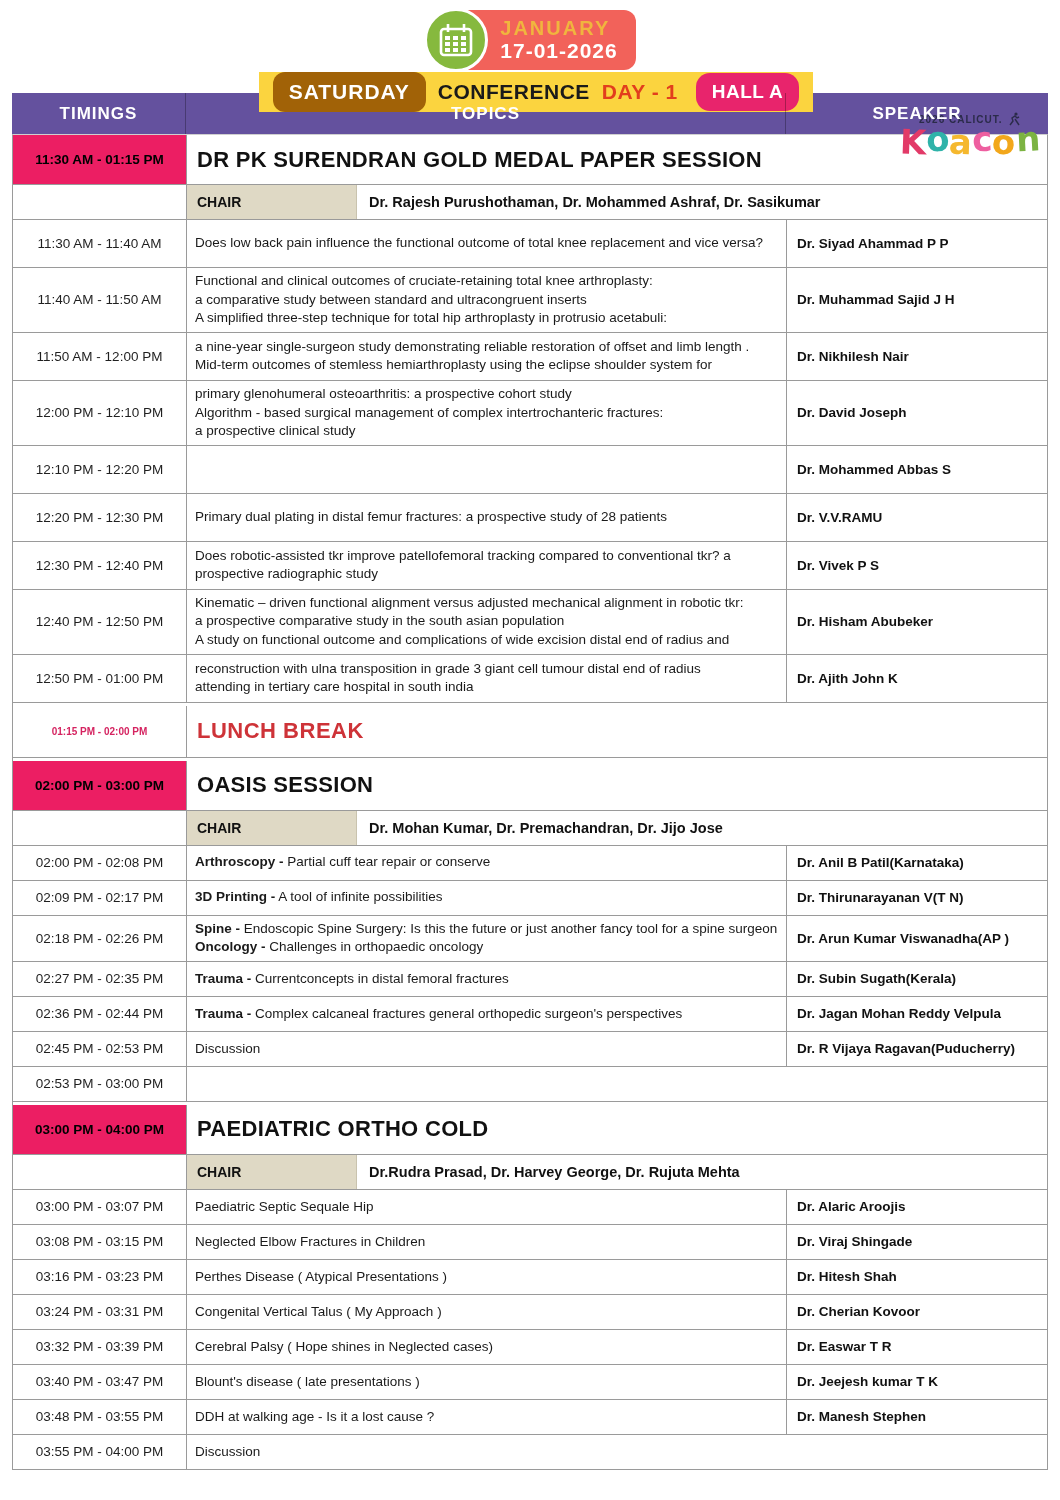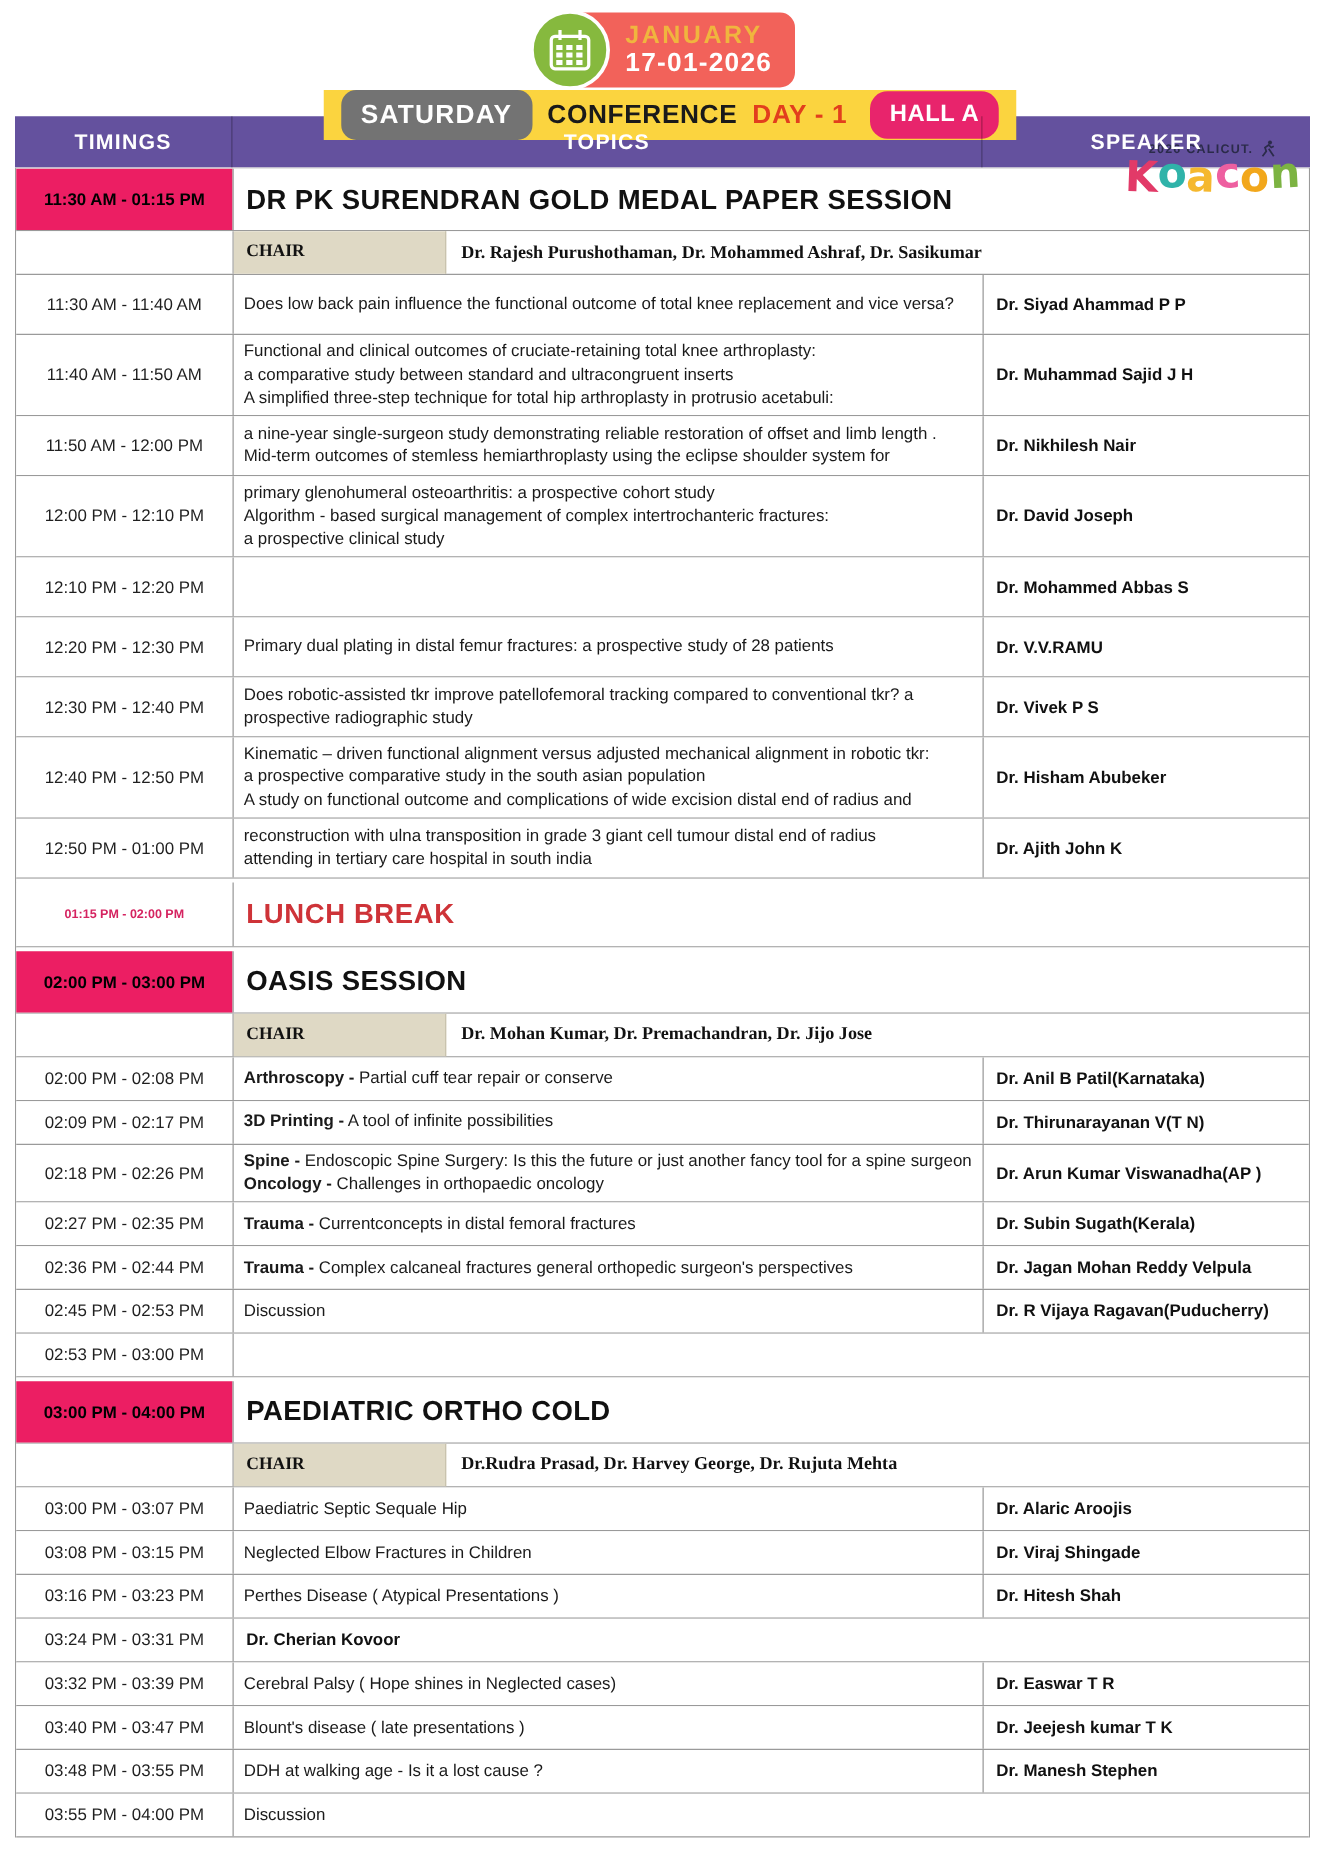--- a/index.html
+++ b/index.html
@@ -12,21 +12,21 @@
   .date-badge { position:relative; display:flex; align-items:center; height:64px; }
   .cal-circle { width:64px; height:64px; border-radius:50%; background:#86b93e; border:3px solid #fff;
                 display:flex; align-items:center; justify-content:center; z-index:2; flex:0 0 64px; }
   .date-plate { background:#f2625a; border-radius:12px; height:60px; margin-left:-32px;
                 padding:6px 18px 6px 44px; display:flex; flex-direction:column; justify-content:center; }
   .date-month { color:#f0b53e; font-weight:bold; font-size:20px; letter-spacing:2px; line-height:1.1; }
   .date-num   { color:#ffffff; font-weight:bold; font-size:21px; letter-spacing:1px; line-height:1.1; }
 
   .banner { background:#fbd43f; height:58px; margin-left:12px; display:flex; align-items:center;
             padding:0 14px; gap:12px; }
-  .day-pill { background:#737373; color:#fff; font-weight:bold; font-size:21px; letter-spacing:1px;
+  .day-pill { background:#a16207; color:#fff; font-weight:bold; font-size:21px; letter-spacing:1px;
               border-radius:12px; padding:8px 16px; }
   .conf-label { color:#1a1a1a; font-weight:bold; font-size:21px; letter-spacing:.5px; }
   .daynum-label { color:#e23e1d; font-weight:bold; font-size:21px; letter-spacing:.5px; }
   .hall-pill { background:#e8246c; color:#fff; font-weight:bold; font-size:19px; letter-spacing:.5px;
                border-radius:14px; padding:8px 16px; margin-left:6px; }
 
   .logo { margin-left:auto; display:flex; flex-direction:column; align-items:center; padding-right:8px; }
   .logo-top { font-size:10px; font-weight:bold; color:#2b2b4a; letter-spacing:1px; display:flex; align-items:center; gap:4px; }
   .logo-runner { font-size:13px; line-height:1; }
   .logo-letters { display:flex; align-items:flex-end; }
@@ -58,21 +58,21 @@
   .s-tall .data-row { min-height:48px; }
 
   
   .sess-head { min-height:50px; }
   .sess-head .badge { background:#ec1e63; color:#000000; font-weight:bold; font-size:13.5px;
                       display:flex; align-items:center; justify-content:center; text-align:center; padding:4px; }
   .sess-title { grid-column:2 / 4; border-left:1px solid #9a9a9a; display:flex; align-items:center;
                 font-weight:bold; font-size:22px; color:#111; letter-spacing:.3px; padding-left:10px; }
 
   
-  .chair-row { min-height:35px;font-family:Liberation Serif, serif; }
+  .chair-row { min-height:35px; }
   .chair-row .chair-wrap { grid-column:2 / 4; border-left:1px solid #9a9a9a; display:flex; align-items:stretch; }
   .chair-label { background:#dfd9c5; width:170px; flex:0 0 170px; display:flex; align-items:center;
                  font-weight:bold; font-size:14px; color:#111; padding-left:10px; border-right:1px solid #c9c3ae; }
   .chair-names { display:flex; align-items:center; font-weight:bold; font-size:14.5px; color:#111; padding-left:12px; }
 
   
   .break-row { min-height:52px; }
   .break-row .time-cell { color:#d52360; font-weight:bold; font-size:10px; }
   .break-title { grid-column:2 / 4; border-left:1px solid #9a9a9a; display:flex; align-items:center;
                  color:#ce3338; font-weight:bold; font-size:22px; letter-spacing:.5px; padding-left:10px; }
@@ -363,20 +363,23 @@
           <div class="cell time-cell">03:16 PM - 03:23 PM</div>
           <div class="cell topic-cell">
             <div>Perthes Disease ( Atypical Presentations )</div>
           </div>
           <div class="cell speaker-cell">
             <span>Dr. Hitesh Shah</span>
           </div>
         </div>
         <div class="row data-row">
           <div class="cell time-cell">03:24 PM - 03:31 PM</div>
+          <div class="cell topic-cell">
+            <div>Congenital Vertical Talus ( My Approach )</div>
+          </div>
           <div class="cell speaker-cell">
             <span>Dr. Cherian Kovoor</span>
           </div>
         </div>
         <div class="row data-row">
           <div class="cell time-cell">03:32 PM - 03:39 PM</div>
           <div class="cell topic-cell">
             <div>Cerebral Palsy ( Hope shines in Neglected cases)</div>
           </div>
           <div class="cell speaker-cell">

